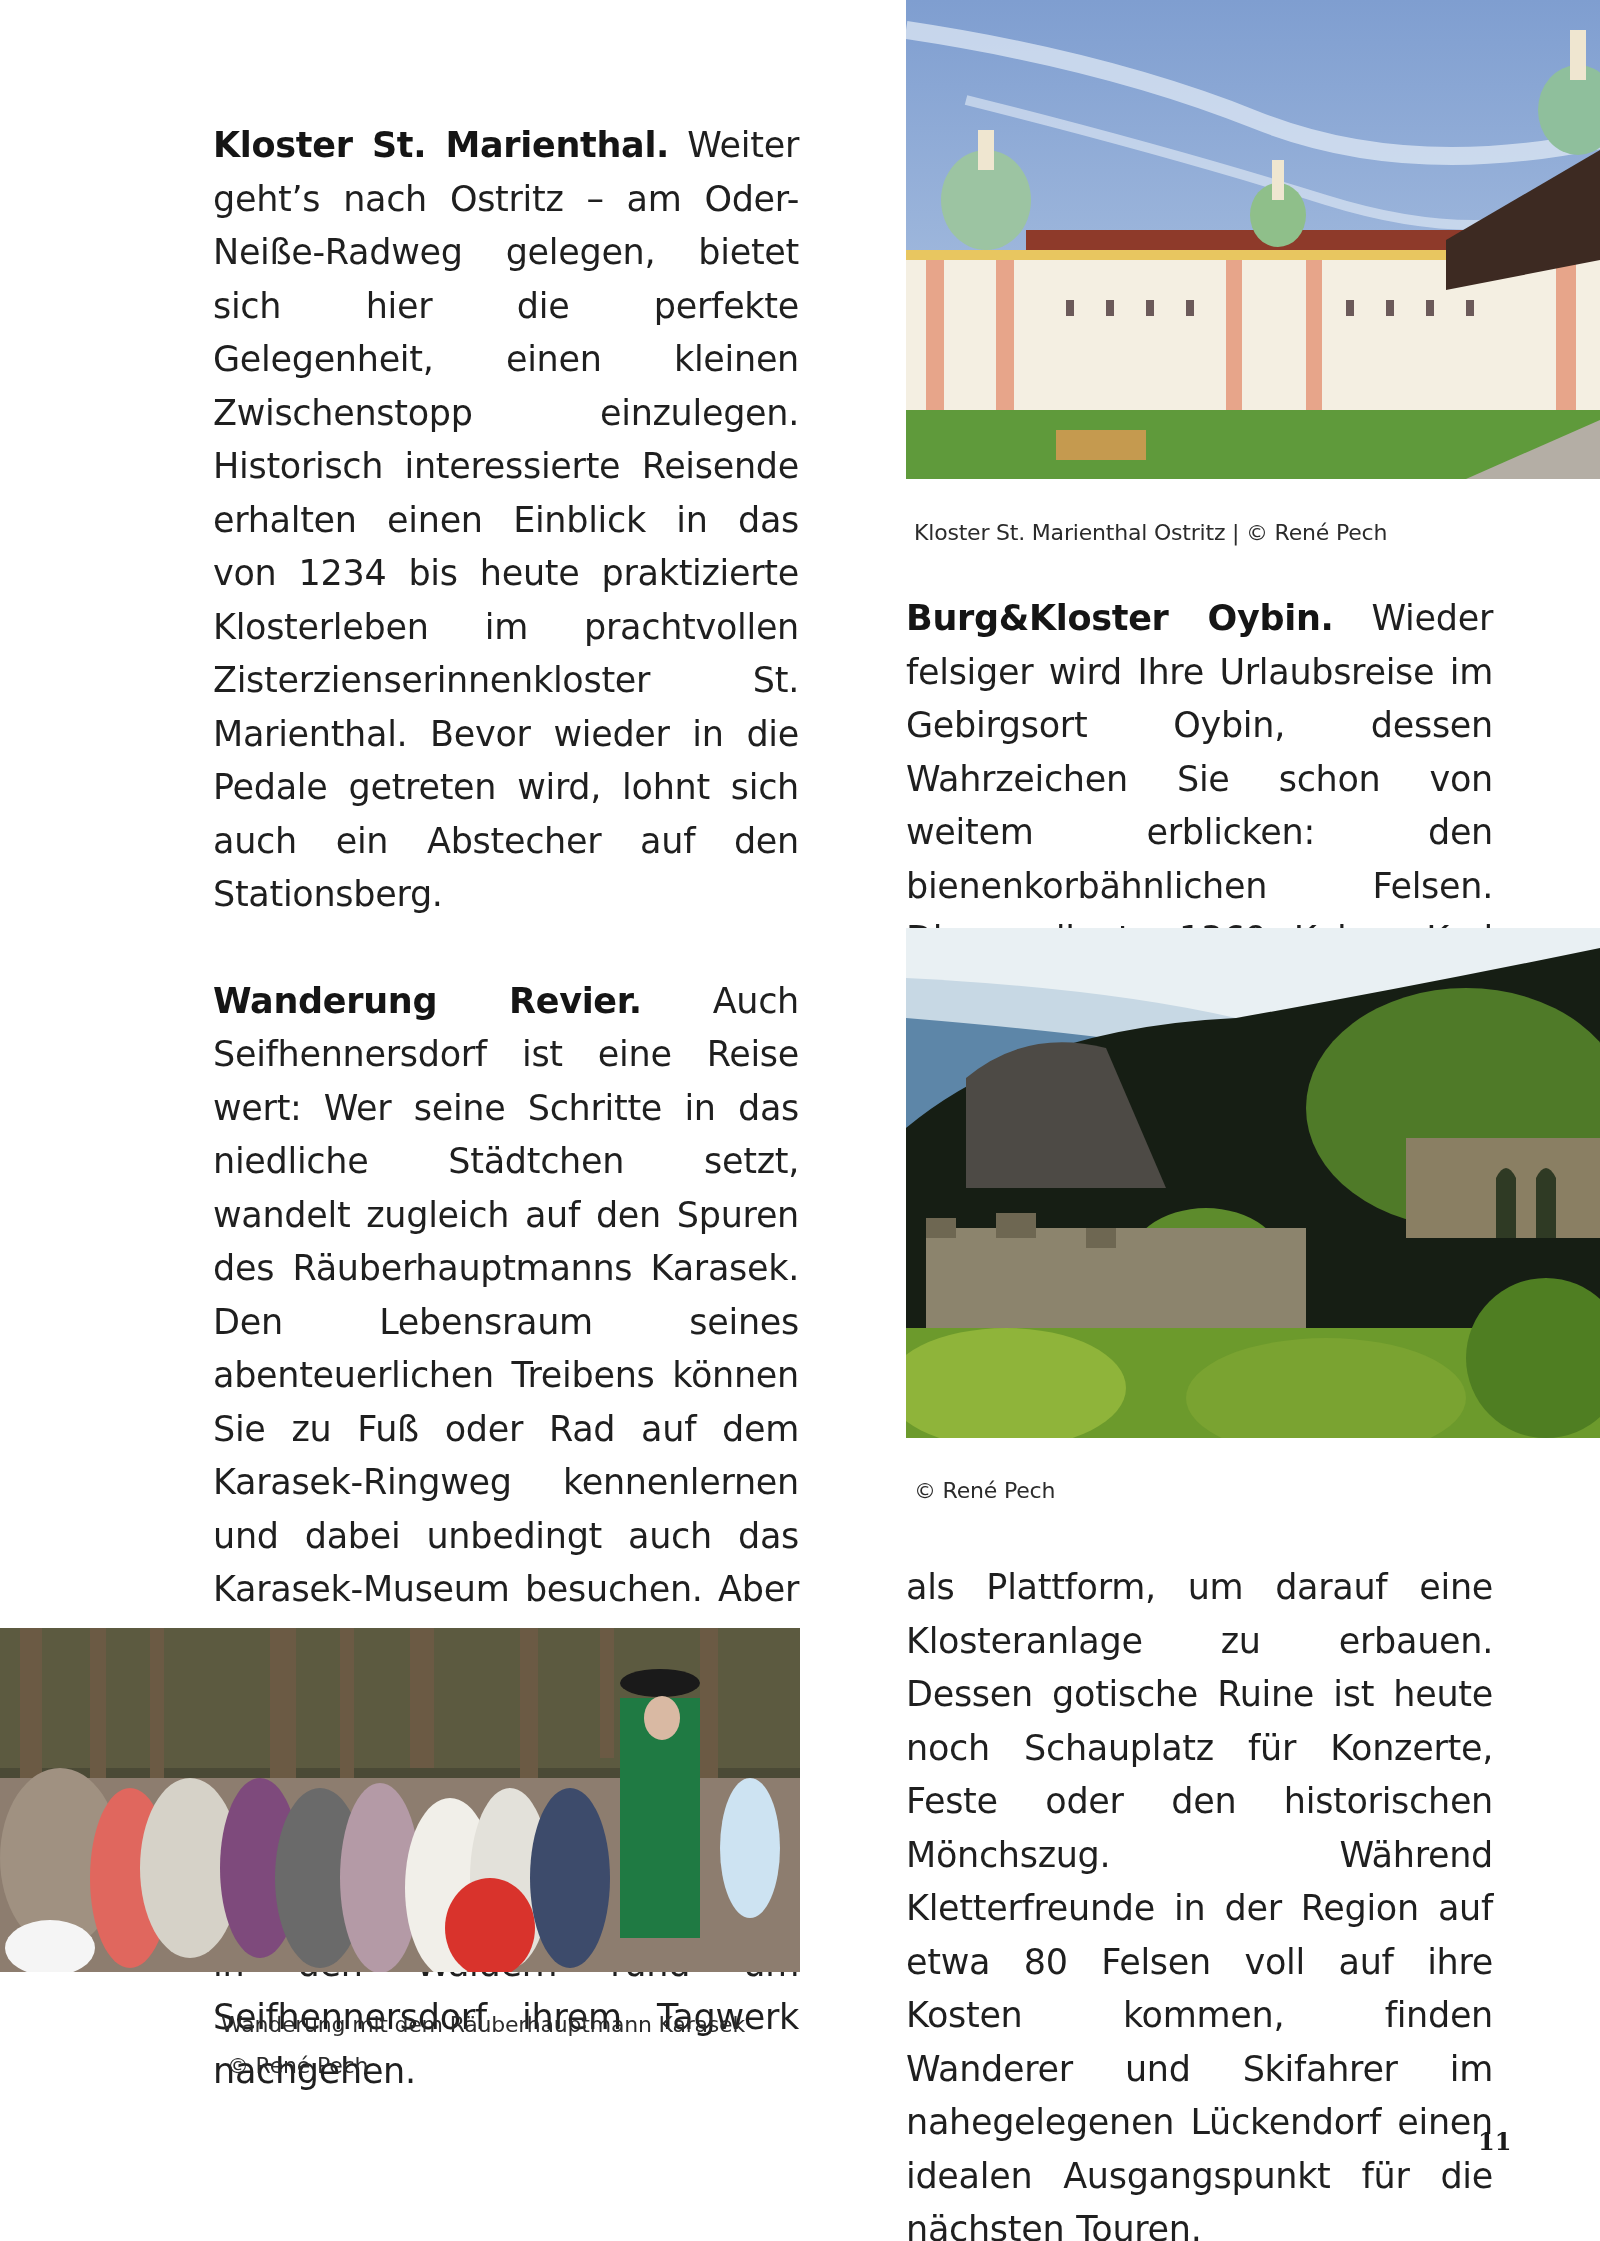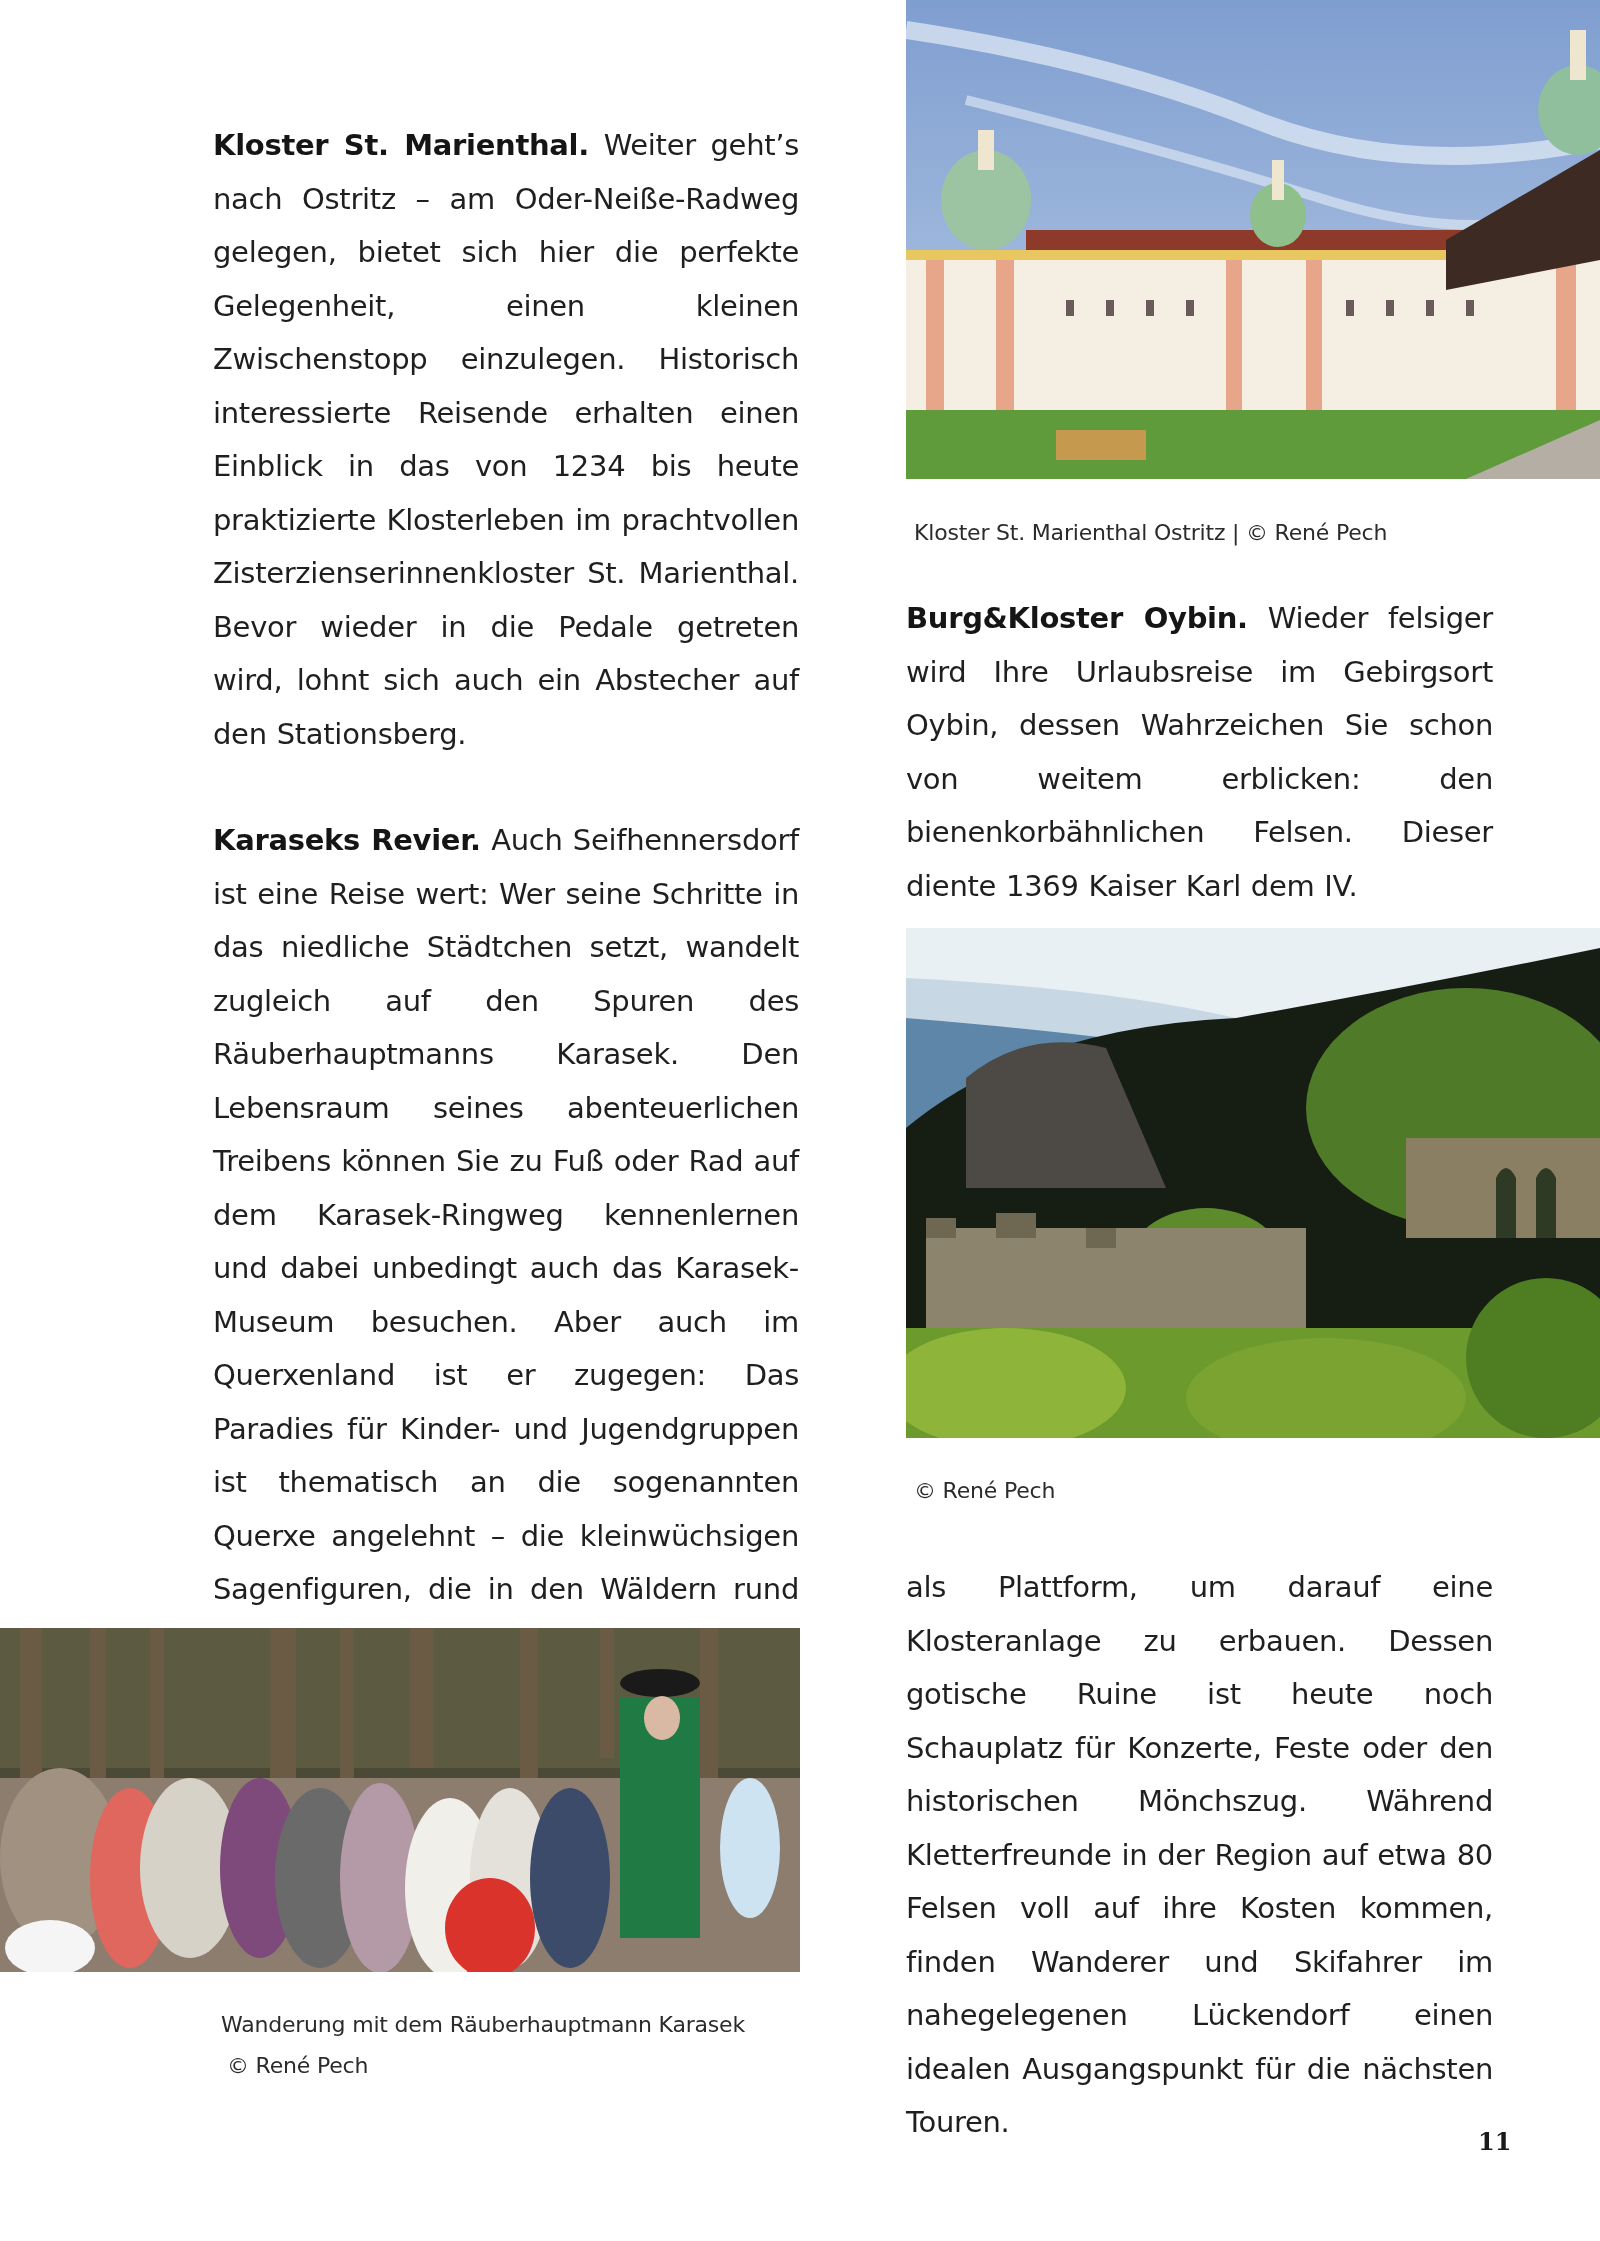--- a/index.html
+++ b/index.html
@@ -2,39 +2,39 @@
 <html><head>
 <meta charset="utf-8">
 <style>
   html, body { margin:0; padding:0; }
   body {
     width:1600px; height:2241px; position:relative; background:#ffffff;
     font-family:"DejaVu Sans", sans-serif; color:#1f1f1f; overflow:hidden;
   }
   .col { position:absolute; }
   .para {
-    font-size:29px; line-height:53.5px; text-align:justify; margin:0;
+    font-size:35px; line-height:53.5px; text-align:justify; margin:0;
     letter-spacing:-0.3px; word-spacing:1px;
   }
   .para .head { font-weight:bold; color:#151515; }
   .caption { font-size:22px; line-height:33px; color:#2b2b2b; margin:8px; letter-spacing:-0.2px; }
   .photo { position:absolute; overflow:hidden; }
   .photo svg { display:block; width:100%; height:100%; }
   .pagenum { position:absolute; font-weight:bold; font-size:24px; color:#1a1a1a; font-family:"DejaVu Serif", serif; }
 </style>
 </head>
 <body>
 
 <div class="col" style="left:213px; top:119px; width:586px;">
   <p class="para">
     <span class="head">Kloster St. Marienthal.</span>
     <span>Weiter geht’s nach Ostritz – am Oder-Neiße-Radweg gelegen, bietet sich hier die perfekte Gelegenheit, einen kleinen Zwischenstopp einzulegen. Historisch interessierte Reisende erhalten einen Einblick in das von 1234 bis heute praktizierte Klosterleben im prachtvollen Zisterzienserinnenkloster St. Marienthal. Bevor wieder in die Pedale getreten wird, lohnt sich auch ein Abstecher auf den Stationsberg.</span>
   </p>
   <p class="para" style="margin-top:53px;">
-    <span class="head">Karaseks Revier.</span>
+    <span class="head">Wanderung Revier.</span>
     <span>Auch Seifhennersdorf ist eine Reise wert: Wer seine Schritte in das niedliche Städtchen setzt, wandelt zugleich auf den Spuren des Räuberhauptmanns Karasek. Den Lebensraum seines abenteuerlichen Treibens können Sie zu Fuß oder Rad auf dem Karasek-Ringweg kennenlernen und dabei unbedingt auch das Karasek-Museum besuchen. Aber auch im Querxenland ist er zugegen: Das Paradies für Kinder- und Jugendgruppen ist thematisch an die sogenannten Querxe angelehnt – die kleinwüchsigen Sagenfiguren, die in den Wäldern rund um Seifhennersdorf ihrem Tagwerk nachgehen.</span>
   </p>
 </div>
 
 <div class="photo" style="left:0; top:1628px; width:800px; height:344px;">
   <svg viewBox="0 0 800 344" preserveAspectRatio="none">
     <rect width="800" height="344" fill="#4b4a36"></rect>
     <rect width="800" height="140" fill="#5c5a40"></rect>
     <g fill="#6b5a44">
       <rect x="20" y="0" width="22" height="180"></rect>

